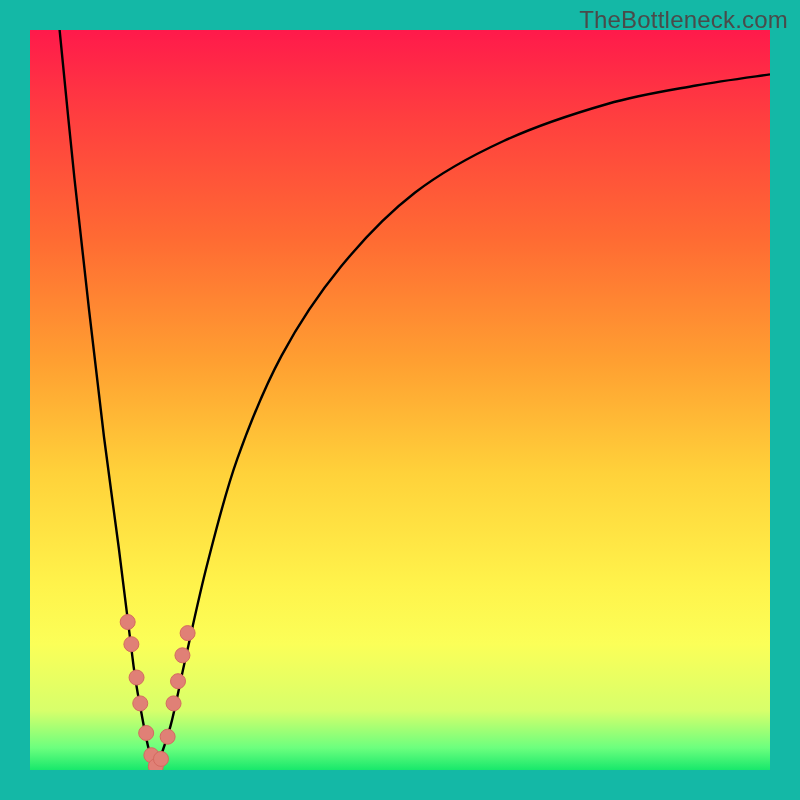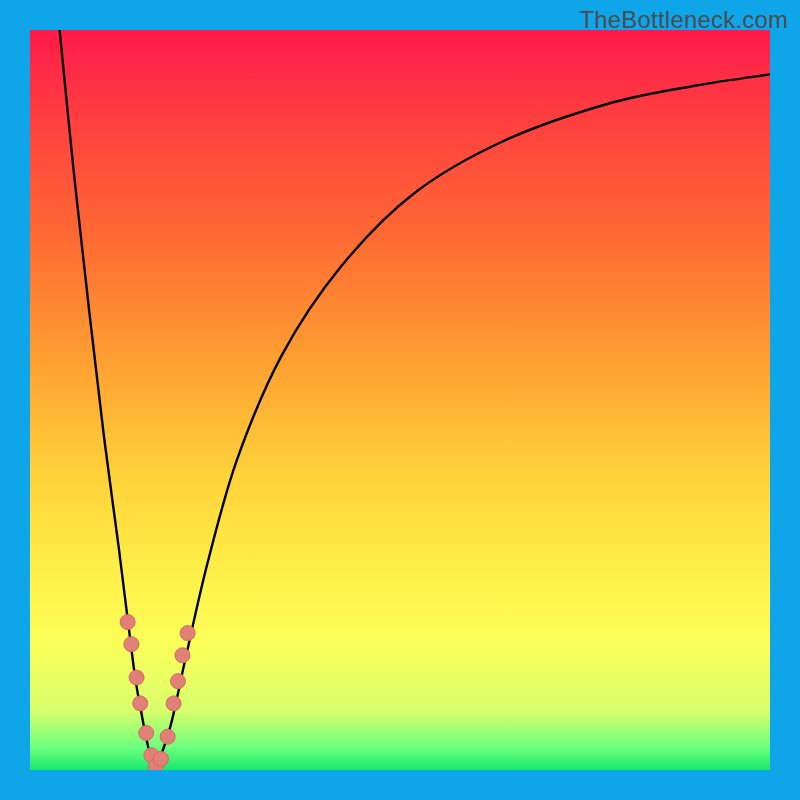--- a/index.html
+++ b/index.html
@@ -10,21 +10,21 @@
     overflow: hidden;
     background: #000;
     font-family: Arial, Helvetica, sans-serif;
   }
   .frame {
     position: absolute;
     left: 0;
     top: 0;
     width: 800px;
     height: 800px;
-    background: #0ea5e9;
+    background: #14b8a6;
   }
   .plot {
     position: absolute;
     left: 30px;
     top: 30px;
     width: 740px;
     height: 740px;
     background: linear-gradient(to bottom,
       #ff1a4b 0%,
       #ff3f3f 12%,

